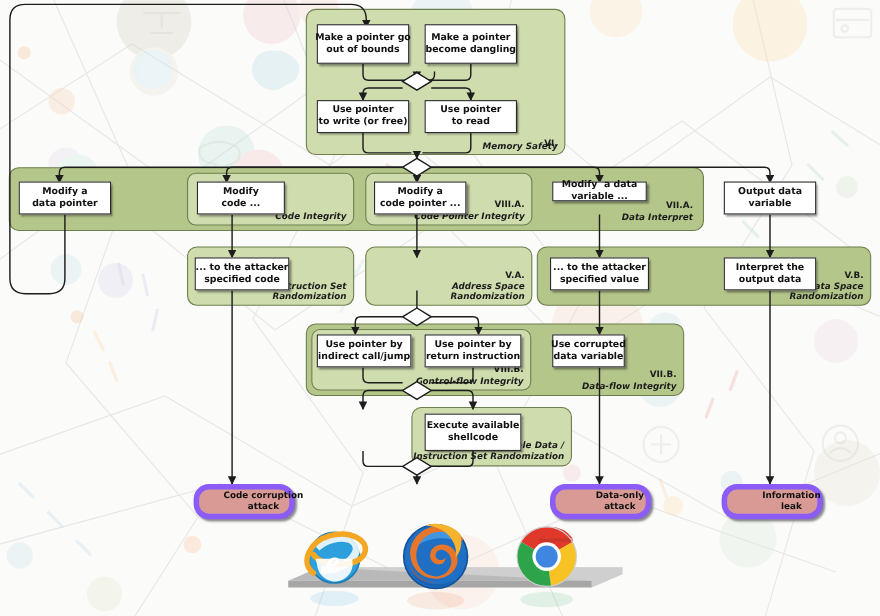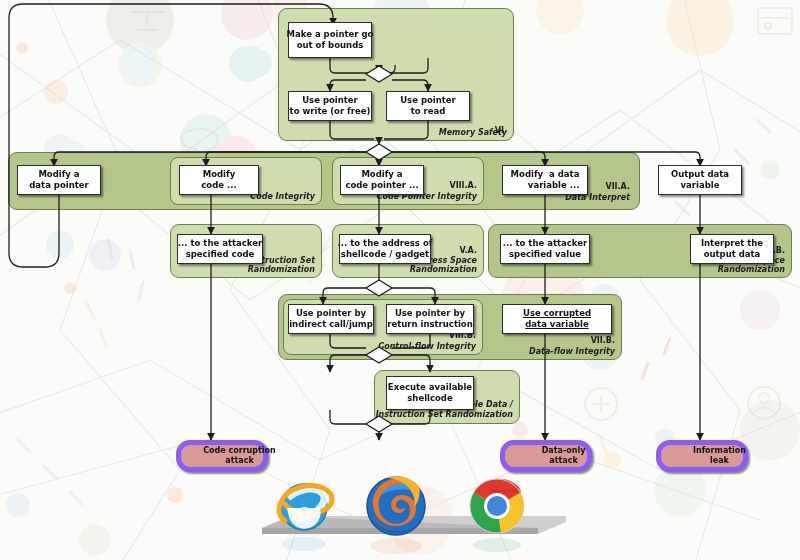--- a/index.html
+++ b/index.html
@@ -272,50 +272,50 @@
       <path d="M211 264 v176"></path>
 
       <path d="M59 195 v58 q0 14 -14 14 h-22 q-14 0 -14 -14 v-235 q0 -14 14 -14 h296 q14 0 14 14 v7"></path>
     </g>
   </svg>
 
   <div class="layer" id="nodes">
 
     <div class="node" style="left:288px;top:22px;width:84px;height:36px;white-space:pre;">Make a pointer go
 out of bounds</div>
+    <div class="node" style="left:386px;top:22px;width:84px;height:36px;white-space:pre;">Make a pointer
+become dangling</div>
     <div class="node" style="left:288px;top:91px;width:84px;height:30px;white-space:pre;">Use pointer
 to write (or free)</div>
     <div class="node" style="left:386px;top:91px;width:84px;height:30px;white-space:pre;">Use pointer
 to read</div>
 
     <div class="node" style="left:17px;top:165px;width:84px;height:30px;white-space:pre;">Modify a
 data pointer</div>
     <div class="node" style="left:179px;top:165px;width:80px;height:30px;white-space:pre;">Modify
 code ...</div>
     <div class="node" style="left:340px;top:165px;width:84px;height:30px;white-space:pre;">Modify a
 code pointer ...</div>
-    <div class="node" style="left:502px;top:165px;width:86px;height:30px;white-space:pre;text-align:right;">Modify  a data
+    <div class="node" style="left:502px;top:165px;width:86px;height:18px;white-space:pre;">Modify  a data
 variable ...</div>
     <div class="node" style="left:658px;top:165px;width:84px;height:30px;white-space:pre;">Output data
 variable</div>
 
     <div class="node" style="left:177px;top:234px;width:86px;height:30px;white-space:pre;">... to the attacker
 specified code</div>
-    <div class="node" style="left:339px;top:234px;width:92px;height:30px;white-space:pre;">... to the address of
-shellcode / gadget</div>
     <div class="node" style="left:500px;top:234px;width:90px;height:30px;white-space:pre;">... to the attacker
 specified value</div>
-    <div class="node" style="left:658px;top:234px;width:84px;height:30px;white-space:pre;margin-left:32px;">Interpret the
+    <div class="node" style="left:658px;top:234px;width:84px;height:30px;white-space:pre;">Interpret the
 output data</div>
 
     <div class="node" style="left:288px;top:304px;width:86px;height:30px;white-space:pre;">Use pointer by
 indirect call/jump</div>
     <div class="node" style="left:386px;top:304px;width:88px;height:30px;white-space:pre;">Use pointer by
 return instruction</div>
-    <div class="node" style="left:502px;top:304px;width:110px;height:30px;white-space:pre;text-decoration:underline;">Use corrupted
+    <div class="node" style="left:502px;top:304px;width:66px;height:30px;white-space:pre;">Use corrupted
 data variable</div>
 
     <div class="node" style="left:386px;top:376px;width:88px;height:34px;white-space:pre;">Execute available
 shellcode</div>
 
     <div class="term" style="left:176px;top:440px;width:92px;height:32px;white-space:pre;">Code corruption
 attack</div>
     <div class="term" style="left:500px;top:440px;width:92px;height:32px;white-space:pre;">Data-only
 attack</div>
     <div class="term" style="left:656px;top:440px;width:92px;height:32px;white-space:pre;">Information

